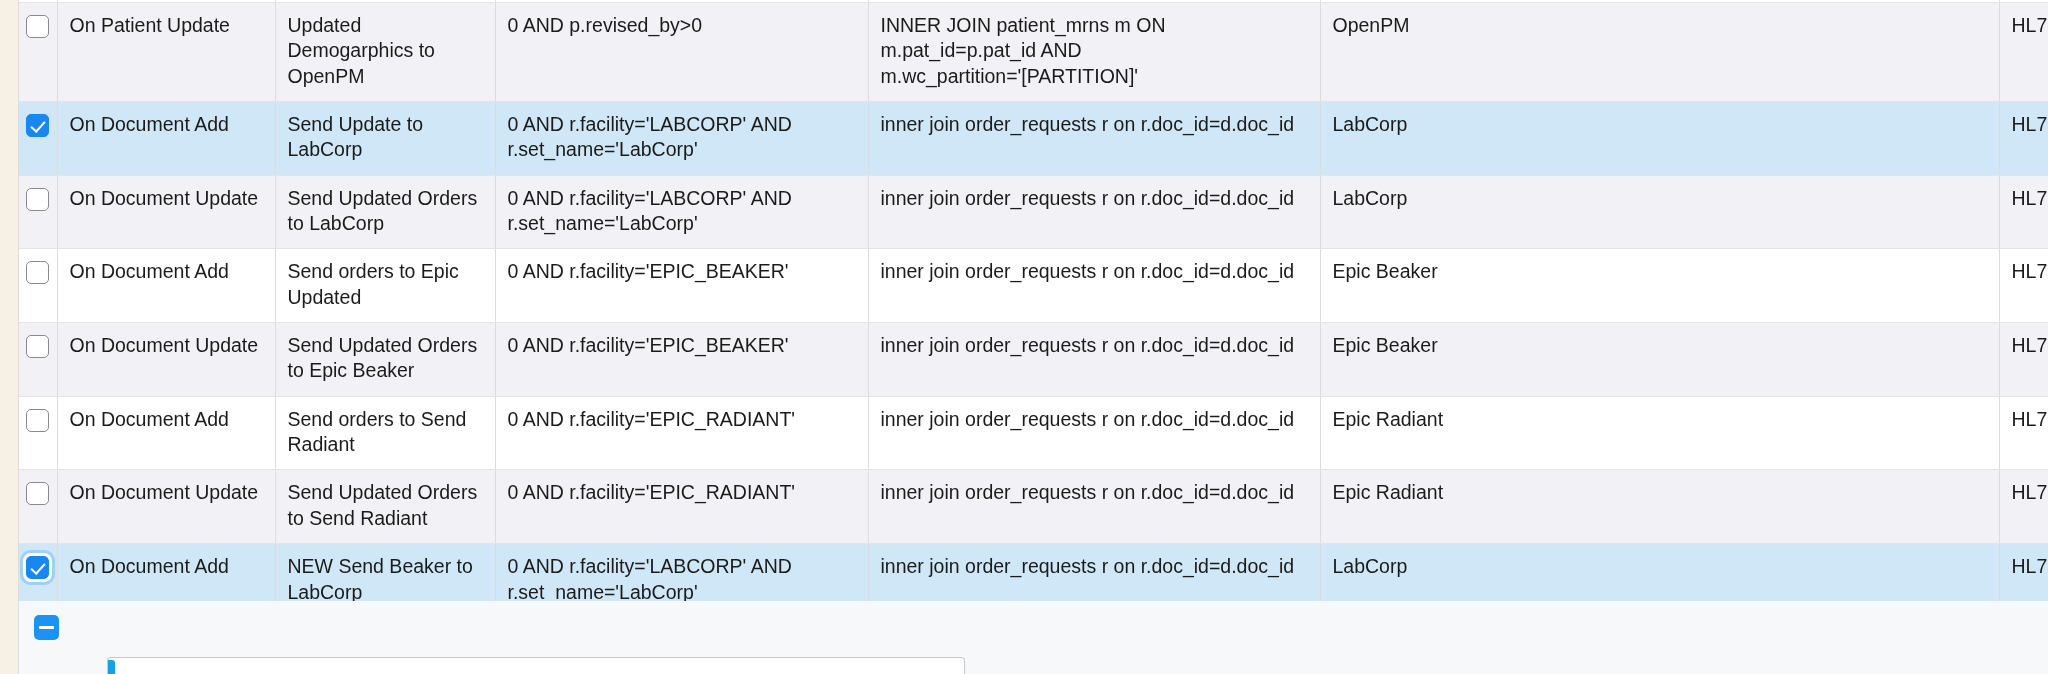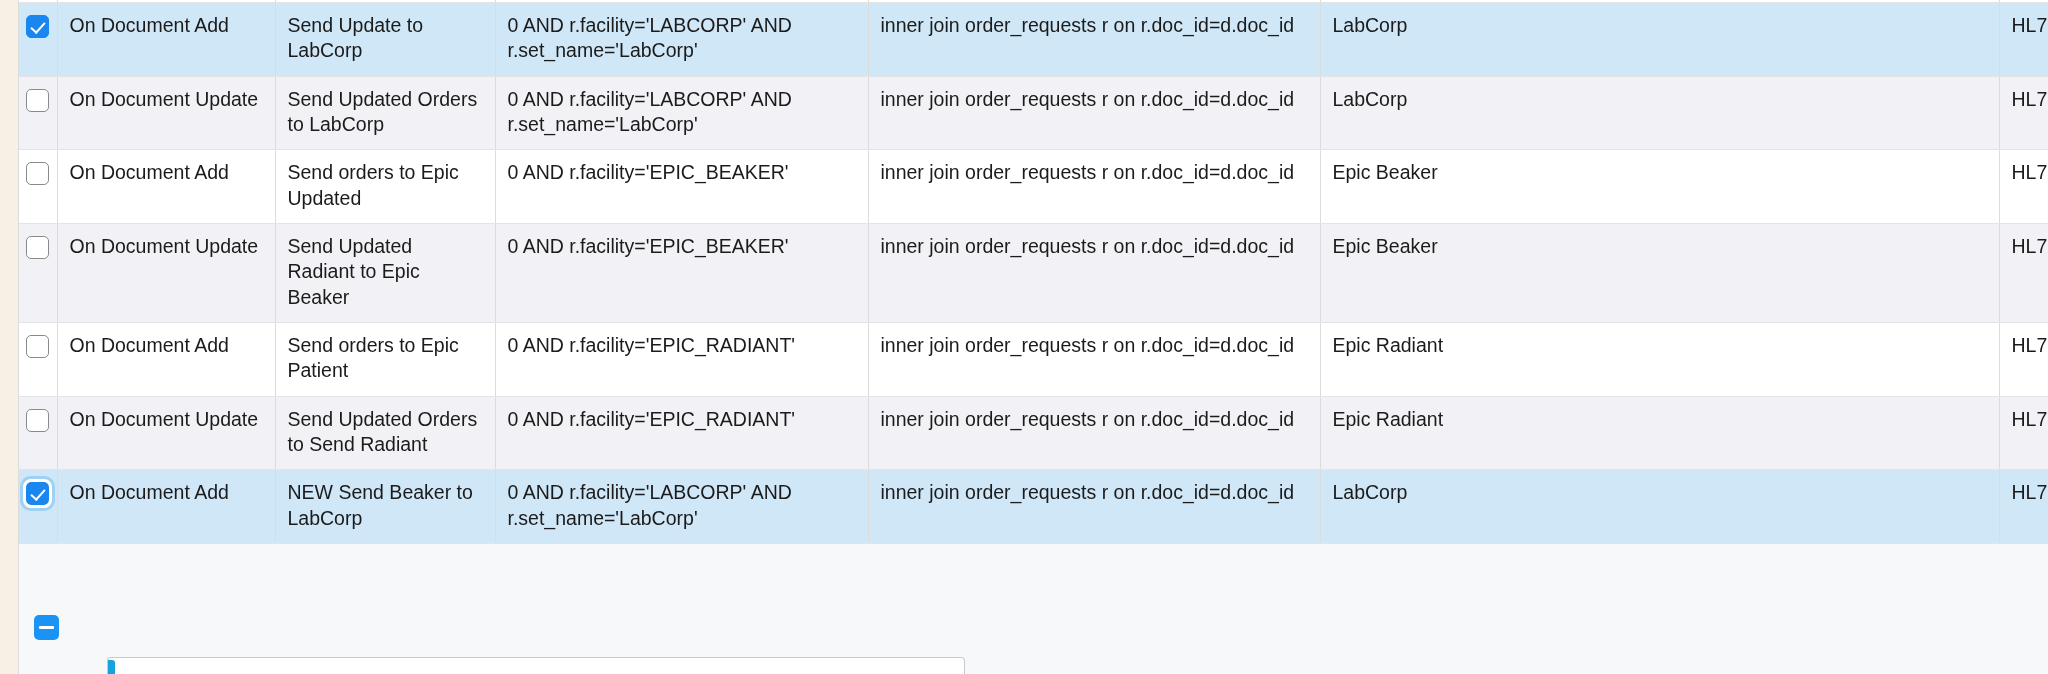--- a/index.html
+++ b/index.html
@@ -217,20 +217,29 @@
       <tbody id="grid-body">
           <tr class="row clip even">
             <td class="cell-check"></td>
             <td></td>
             <td></td>
             <td></td>
             <td></td>
             <td></td>
             <td class="cell-fmt"></td>
           </tr>
+          <tr class="row odd">
+            <td class="cell-check"><span class="cb"></span></td>
+            <td class="cell-event">On Patient Update</td>
+            <td class="cell-name">Updated Demogarphics to OpenPM</td>
+            <td class="cell-cond">0 AND p.revised_by&gt;0</td>
+            <td class="cell-join">INNER JOIN patient_mrns m ON m.pat_id=p.pat_id AND m.wc_partition='[PARTITION]'</td>
+            <td class="cell-dest">OpenPM</td>
+            <td class="cell-fmt">HL7</td>
+          </tr>
           <tr class="row even sel">
             <td class="cell-check"><span class="cb checked"></span></td>
             <td class="cell-event">On Document Add</td>
             <td class="cell-name">Send Update to LabCorp</td>
             <td class="cell-cond">0 AND r.facility='LABCORP' AND r.set_name='LabCorp'</td>
             <td class="cell-join">inner join order_requests r on r.doc_id=d.doc_id</td>
             <td class="cell-dest">LabCorp</td>
             <td class="cell-fmt">HL7</td>
           </tr>
           <tr class="row odd">
@@ -247,30 +256,30 @@
             <td class="cell-event">On Document Add</td>
             <td class="cell-name">Send orders to Epic Updated</td>
             <td class="cell-cond">0 AND r.facility='EPIC_BEAKER'</td>
             <td class="cell-join">inner join order_requests r on r.doc_id=d.doc_id</td>
             <td class="cell-dest">Epic Beaker</td>
             <td class="cell-fmt">HL7</td>
           </tr>
           <tr class="row odd">
             <td class="cell-check"><span class="cb"></span></td>
             <td class="cell-event">On Document Update</td>
-            <td class="cell-name">Send Updated Radiant to Epic Beaker</td>
+            <td class="cell-name">Send Updated Orders to Epic Beaker</td>
             <td class="cell-cond">0 AND r.facility='EPIC_BEAKER'</td>
             <td class="cell-join">inner join order_requests r on r.doc_id=d.doc_id</td>
             <td class="cell-dest">Epic Beaker</td>
             <td class="cell-fmt">HL7</td>
           </tr>
           <tr class="row even">
             <td class="cell-check"><span class="cb"></span></td>
             <td class="cell-event">On Document Add</td>
-            <td class="cell-name">Send orders to Epic Patient</td>
+            <td class="cell-name">Send orders to Send Radiant</td>
             <td class="cell-cond">0 AND r.facility='EPIC_RADIANT'</td>
             <td class="cell-join">inner join order_requests r on r.doc_id=d.doc_id</td>
             <td class="cell-dest">Epic Radiant</td>
             <td class="cell-fmt">HL7</td>
           </tr>
           <tr class="row odd">
             <td class="cell-check"><span class="cb"></span></td>
             <td class="cell-event">On Document Update</td>
             <td class="cell-name">Send Updated Orders to Send Radiant</td>
             <td class="cell-cond">0 AND r.facility='EPIC_RADIANT'</td>

